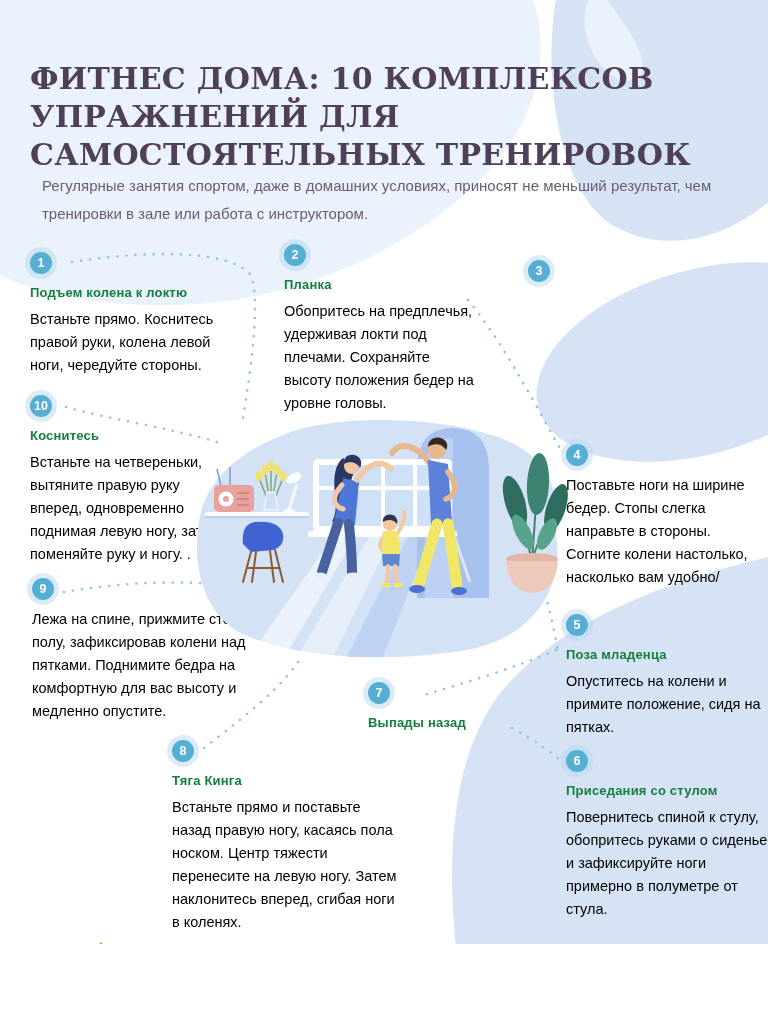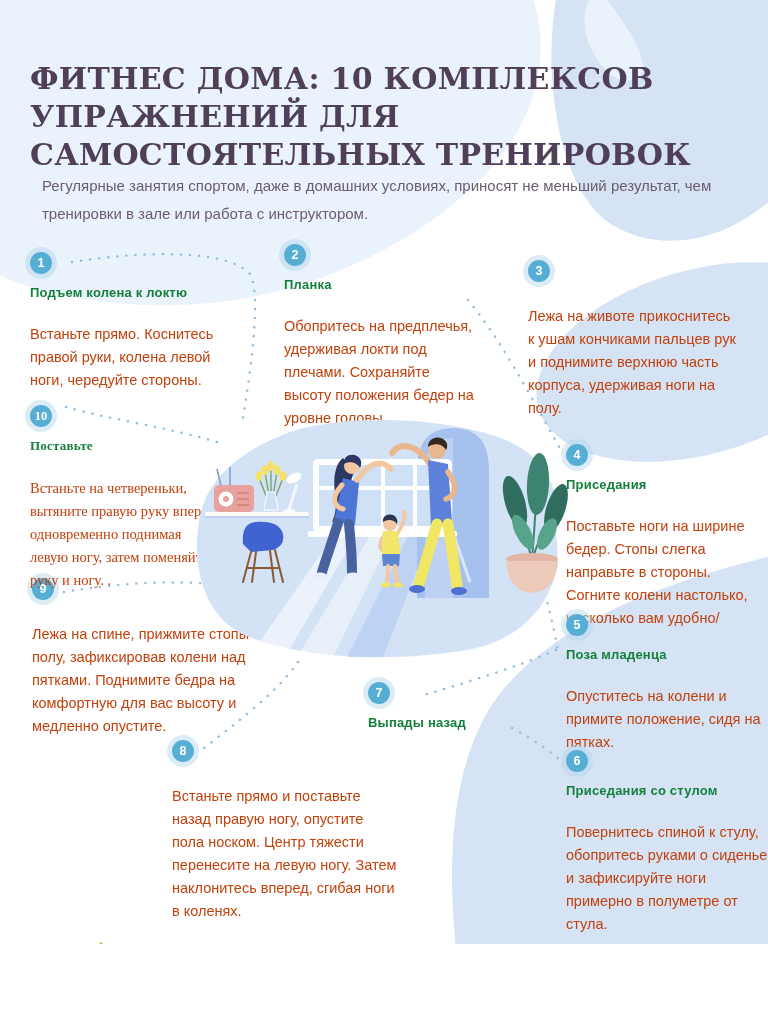--- a/index.html
+++ b/index.html
@@ -24,32 +24,32 @@
     background:#57aed5; color:#fff;
     font-size:12.5px; font-weight:bold;
     display:flex; align-items:center; justify-content:center;
     box-shadow:0 0 0 5px rgba(178,212,236,.45);
   }
   .item-title {
     margin-top:11px; font-size:13px; font-weight:bold;
     color:#15803d; letter-spacing:.2px;
   }
   .item-text {
-    margin-top:23px; font-size:14.5px; line-height:23px; color:#c2410c;
+    margin-top:8px; font-size:14.5px; line-height:23px; color:#000000;
   }
   .item-1  { left:30px;  top:252px; width:185px; }
   .item-2  { left:284px; top:244px; width:196px; }
   .item-3  { left:528px; top:260px; width:212px; }
   .item-4  { left:566px; top:444px; width:202px; }
   .item-5  { left:566px; top:614px; width:210px; }
   .item-6  { left:566px; top:750px; width:206px; }
   .item-7  { left:368px; top:682px; width:215px; }
   .item-8  { left:172px; top:740px; width:226px; }
   .item-9  { left:32px;  top:578px; width:228px; }
-  .item-10 { left:30px;  top:405px; width:192px;font-family:Liberation Serif, serif; }
+  .item-10 { left:30px;  top:395px; width:192px; }
   .illustration { position:absolute; left:185px; top:412px; width:385px; height:255px; }
   
   .ty-logo {
     position:absolute; left:35px; top:946px; width:30px; height:30px;
     border-radius:50%; background:#e53231;
   }
   .ty-band {
     position:absolute; left:1px; top:10px; width:28px;
     background:#fff; transform:rotate(-9deg); text-align:center;
     padding:1px 0; border-radius:1px;
@@ -107,27 +107,25 @@
     <div class="badge">
         <span>2</span>
       </div>
     <div class="item-title">Планка</div>
     <div class="item-text">Обопритесь на предплечья, удерживая локти под плечами. Сохраняйте высоту положения бедер на уровне головы.</div>
   </div>
   <div class="item item-3">
     <div class="badge">
         <span>3</span>
       </div>
-    <div class="item-text">Лежа на животе прикоснитесь к ушам кончиками пальцев рук и поднимите верхнюю часть корпуса, удерживая ноги на полу.</div>
   </div>
   <div class="item item-4">
     <div class="badge">
         <span>4</span>
       </div>
-    <div class="item-title">Приседания</div>
     <div class="item-text">Поставьте ноги на ширине бедер. Стопы слегка направьте в стороны. Согните колени настолько, насколько вам удобно/</div>
   </div>
   <div class="item item-5">
     <div class="badge">
         <span>5</span>
       </div>
     <div class="item-title">Поза младенца</div>
     <div class="item-text">Опуститесь на колени и примите положение, сидя на пятках.</div>
   </div>
   <div class="item item-6">
@@ -140,33 +138,34 @@
   <div class="item item-7">
     <div class="badge">
         <span>7</span>
       </div>
     <div class="item-title">Выпады назад</div>
   </div>
   <div class="item item-8">
     <div class="badge">
         <span>8</span>
       </div>
-    <div class="item-text">Встаньте прямо и поставьте назад правую ногу, опустите пола носком. Центр тяжести перенесите на левую ногу. Затем наклонитесь вперед, сгибая ноги в коленях.</div>
+    <div class="item-title">Тяга Кинга</div>
+    <div class="item-text">Встаньте прямо и поставьте назад правую ногу, касаясь пола носком. Центр тяжести перенесите на левую ногу. Затем наклонитесь вперед, сгибая ноги в коленях.</div>
   </div>
   <div class="item item-9">
     <div class="badge">
         <span>9</span>
       </div>
     <div class="item-text">Лежа на спине, прижмите стопы к полу, зафиксировав колени над пятками. Поднимите бедра на комфортную для вас высоту и медленно опустите.</div>
   </div>
   <div class="item item-10">
     <div class="badge">
         <span>10</span>
       </div>
-    <div class="item-title">Поставьте</div>
+    <div class="item-title">Коснитесь</div>
     <div class="item-text">Встаньте на четвереньки, вытяните правую руку вперед, одновременно поднимая левую ногу, затем поменяйте руку и ногу. .</div>
   </div>
 
   <svg class="illustration" viewBox="0 0 385 255" aria-hidden="true">
 
     <path d="M100,22 C150,2 250,4 310,24 C360,40 378,78 370,118 C382,170 352,225 282,238 C210,250 120,248 62,224 C18,206 4,150 16,100 C26,62 60,38 100,22 Z" fill="#d3e2f5"></path>
 
     <polygon points="150,122 172,122 100,245 64,245" fill="#ffffff" opacity="0.55"></polygon>
     <polygon points="186,122 208,122 148,245 112,245" fill="#ffffff" opacity="0.45"></polygon>
     <polygon points="224,122 246,122 198,245 162,245" fill="#b9cff2" opacity="0.8"></polygon>

